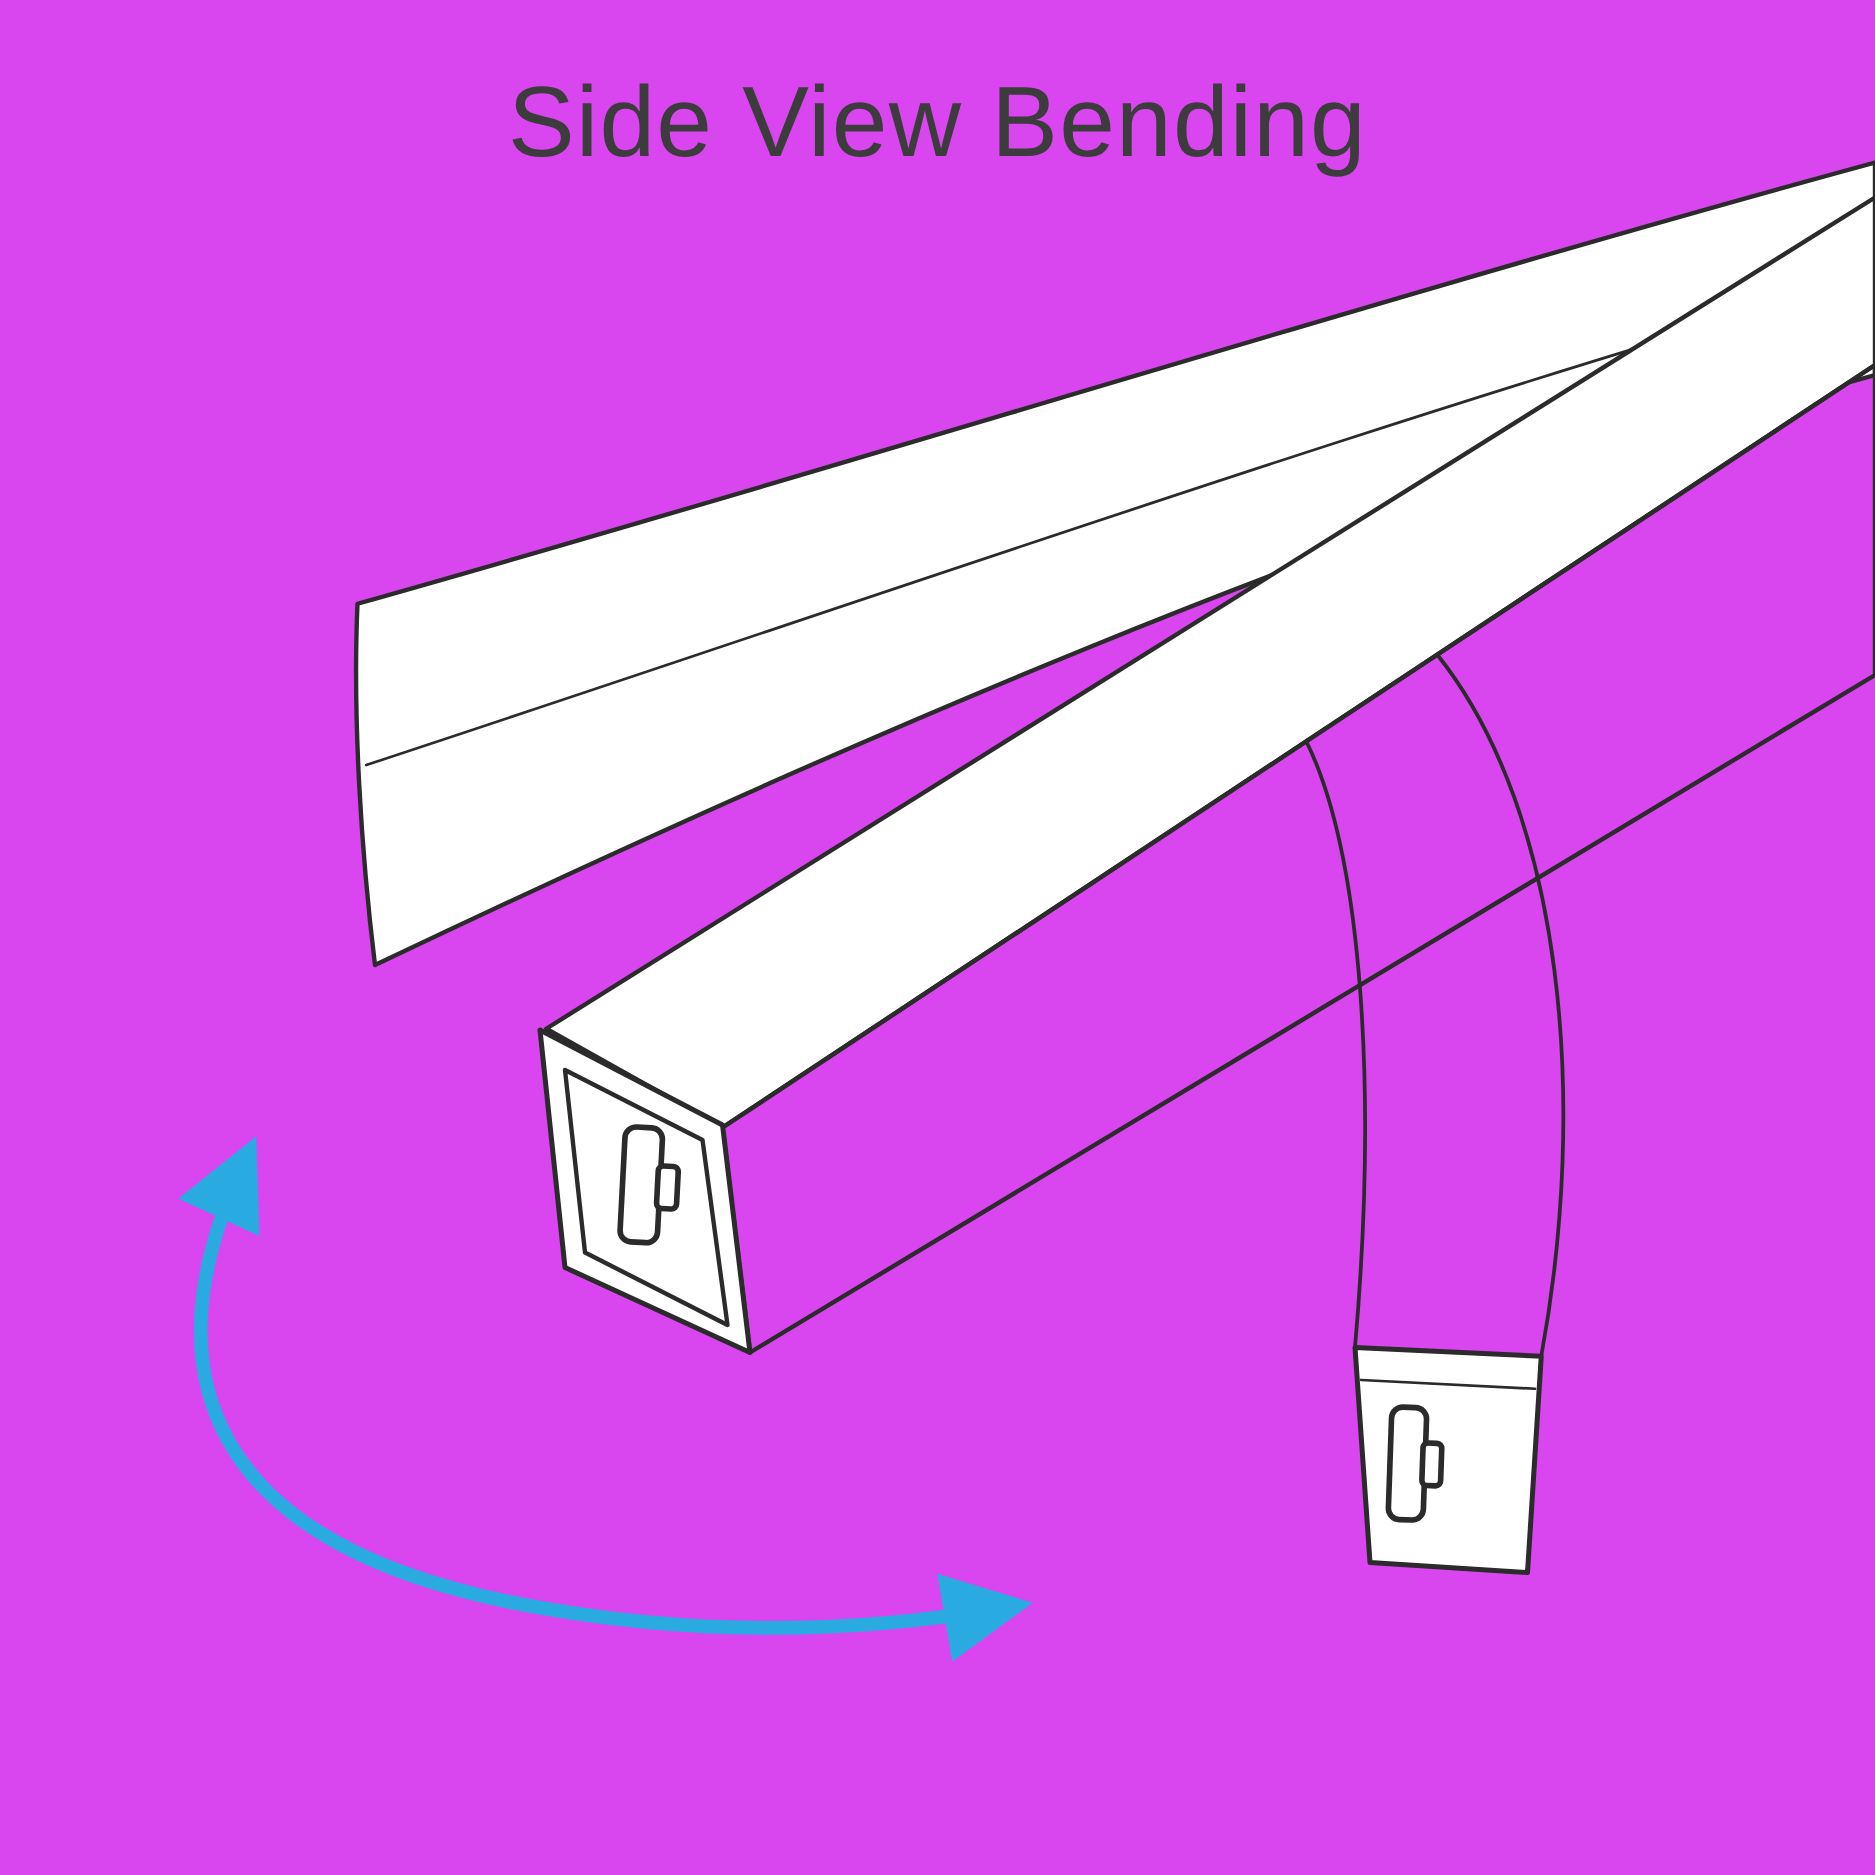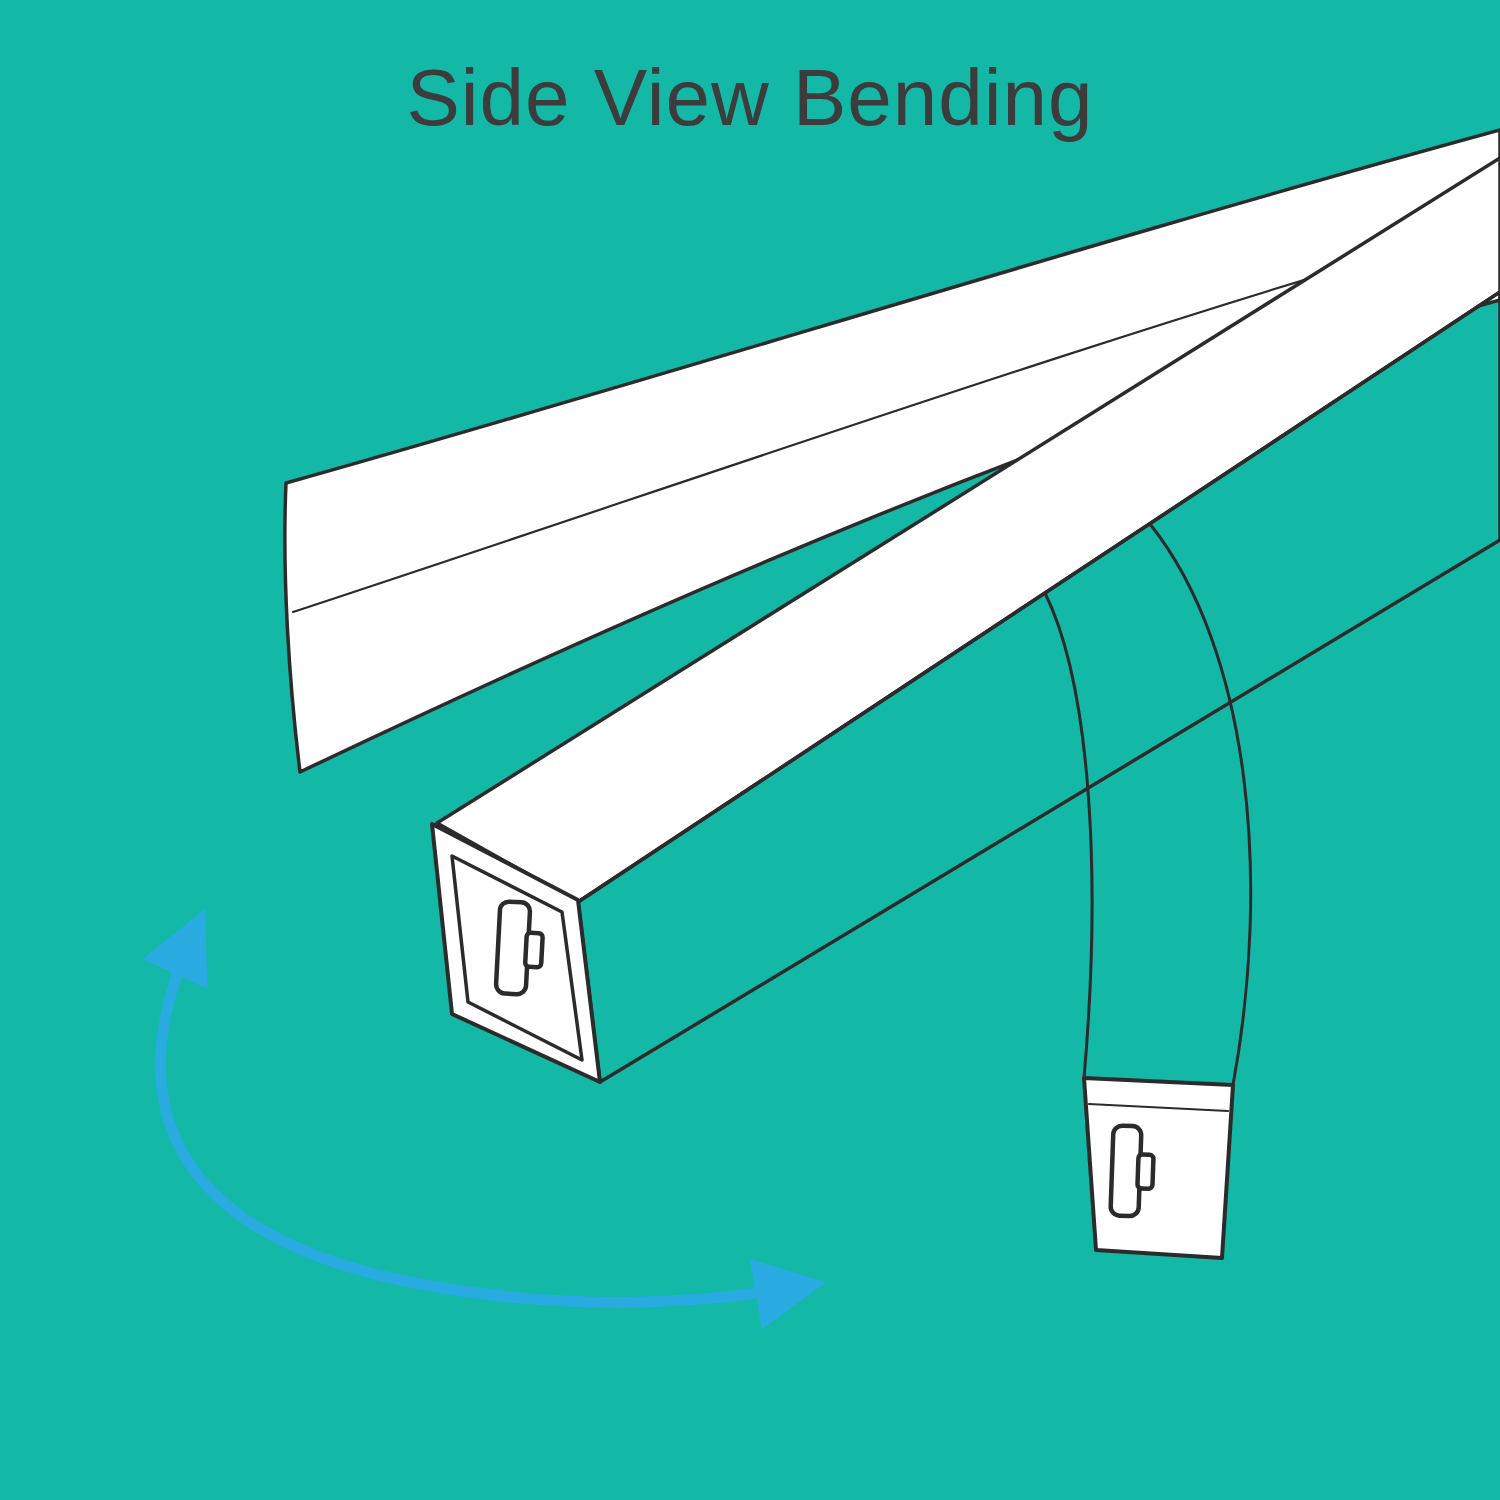--- a/index.html
+++ b/index.html
@@ -8,21 +8,21 @@
     background: #ffffff;
     width: 1500px;
     height: 1500px;
     overflow: hidden;
     font-family: "Liberation Sans", sans-serif;
   }
   .stage {
     position: relative;
     width: 1500px;
     height: 1500px;
-    background: #14b8a6;
+    background: #d946ef;
   }
   .title {
     position: absolute;
     top: 52px;
     left: 0;
     width: 100%;
     text-align: center;
     font-size: 80px;
     font-weight: 500;
     letter-spacing: 1px;

